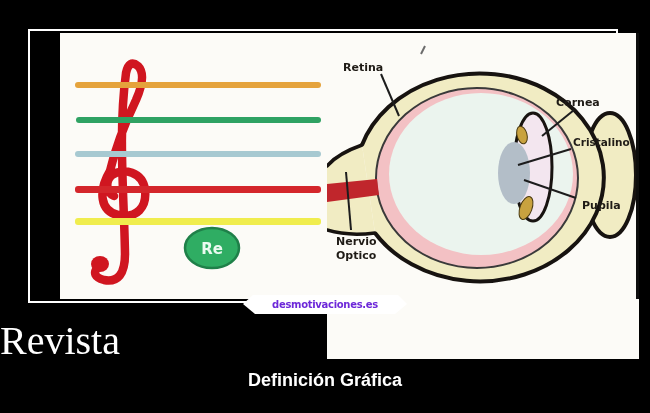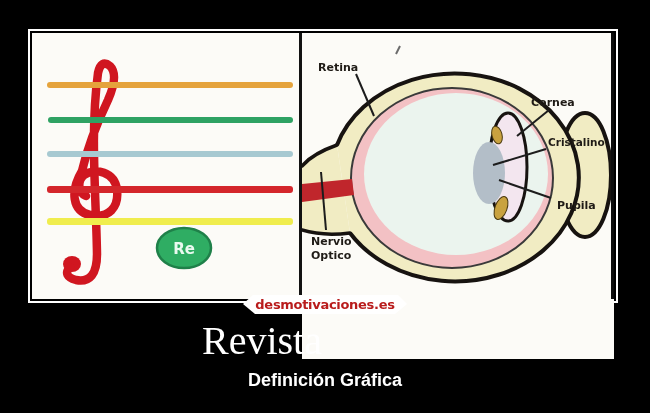--- a/index.html
+++ b/index.html
@@ -1,38 +1,38 @@
 <!DOCTYPE html>
 <html><head>
 <meta charset="utf-8">
 <style>
   html,body{margin:0;padding:0;background:#000;}
   body{width:650px;height:413px;position:relative;overflow:hidden;
        font-family:"DejaVu Sans",sans-serif;}
 
   .frame{position:absolute;left:28px;top:29px;width:582px;height:266px;
          border:2px solid #ffffff;background:#000;padding:2px;display:flex;}
-  .panel-left{width:267px;height:266px;background:#fcfbf7;}
+  .panel-left{width:267px;height:266px;background:#fcfbf7;margin-left:28px;}
   .panel-sep{width:3px;height:266px;background:#121212;}
   .panel-right{width:312px;height:326px;background:#fcfbf7;}
   svg{display:block;}
 
   .eye-label{font-family:"DejaVu Sans",sans-serif;font-weight:700;
              font-size:11px;fill:#1f1b16;}
   .eye-label.small{font-size:10.5px;}
   .note-label{font-family:"DejaVu Sans",sans-serif;font-weight:700;
               font-size:15px;fill:#eafaf0;}
 
   .ribbon{position:absolute;left:243px;top:295px;width:164px;height:19px;
           background:#ffffff;z-index:5;text-align:center;
           clip-path:polygon(10px 0,155px 0,164px 9px,152px 19px,12px 19px,0 9px);
-          font-weight:700;font-size:13px;line-height:19px;color:#b91c1c;
+          font-weight:700;font-size:10px;line-height:19px;color:#6d28d9;
           letter-spacing:-0.3px;}
 
-  .title{position:absolute;top:321px;left:0;width:524px;text-align:center;
+  .title{position:absolute;top:321px;left:0;width:524px;text-align:left;
          color:#ffffff;font-family:"Liberation Serif","DejaVu Serif",serif;
          font-size:40px;line-height:1;font-weight:400;}
   .subtitle{position:absolute;top:370px;left:0;width:650px;text-align:center;
             color:#ffffff;font-family:"Liberation Sans",sans-serif;
             font-weight:700;font-size:18px;line-height:1.2;}
 </style>
 </head>
 <body>
 
 <div class="frame">

